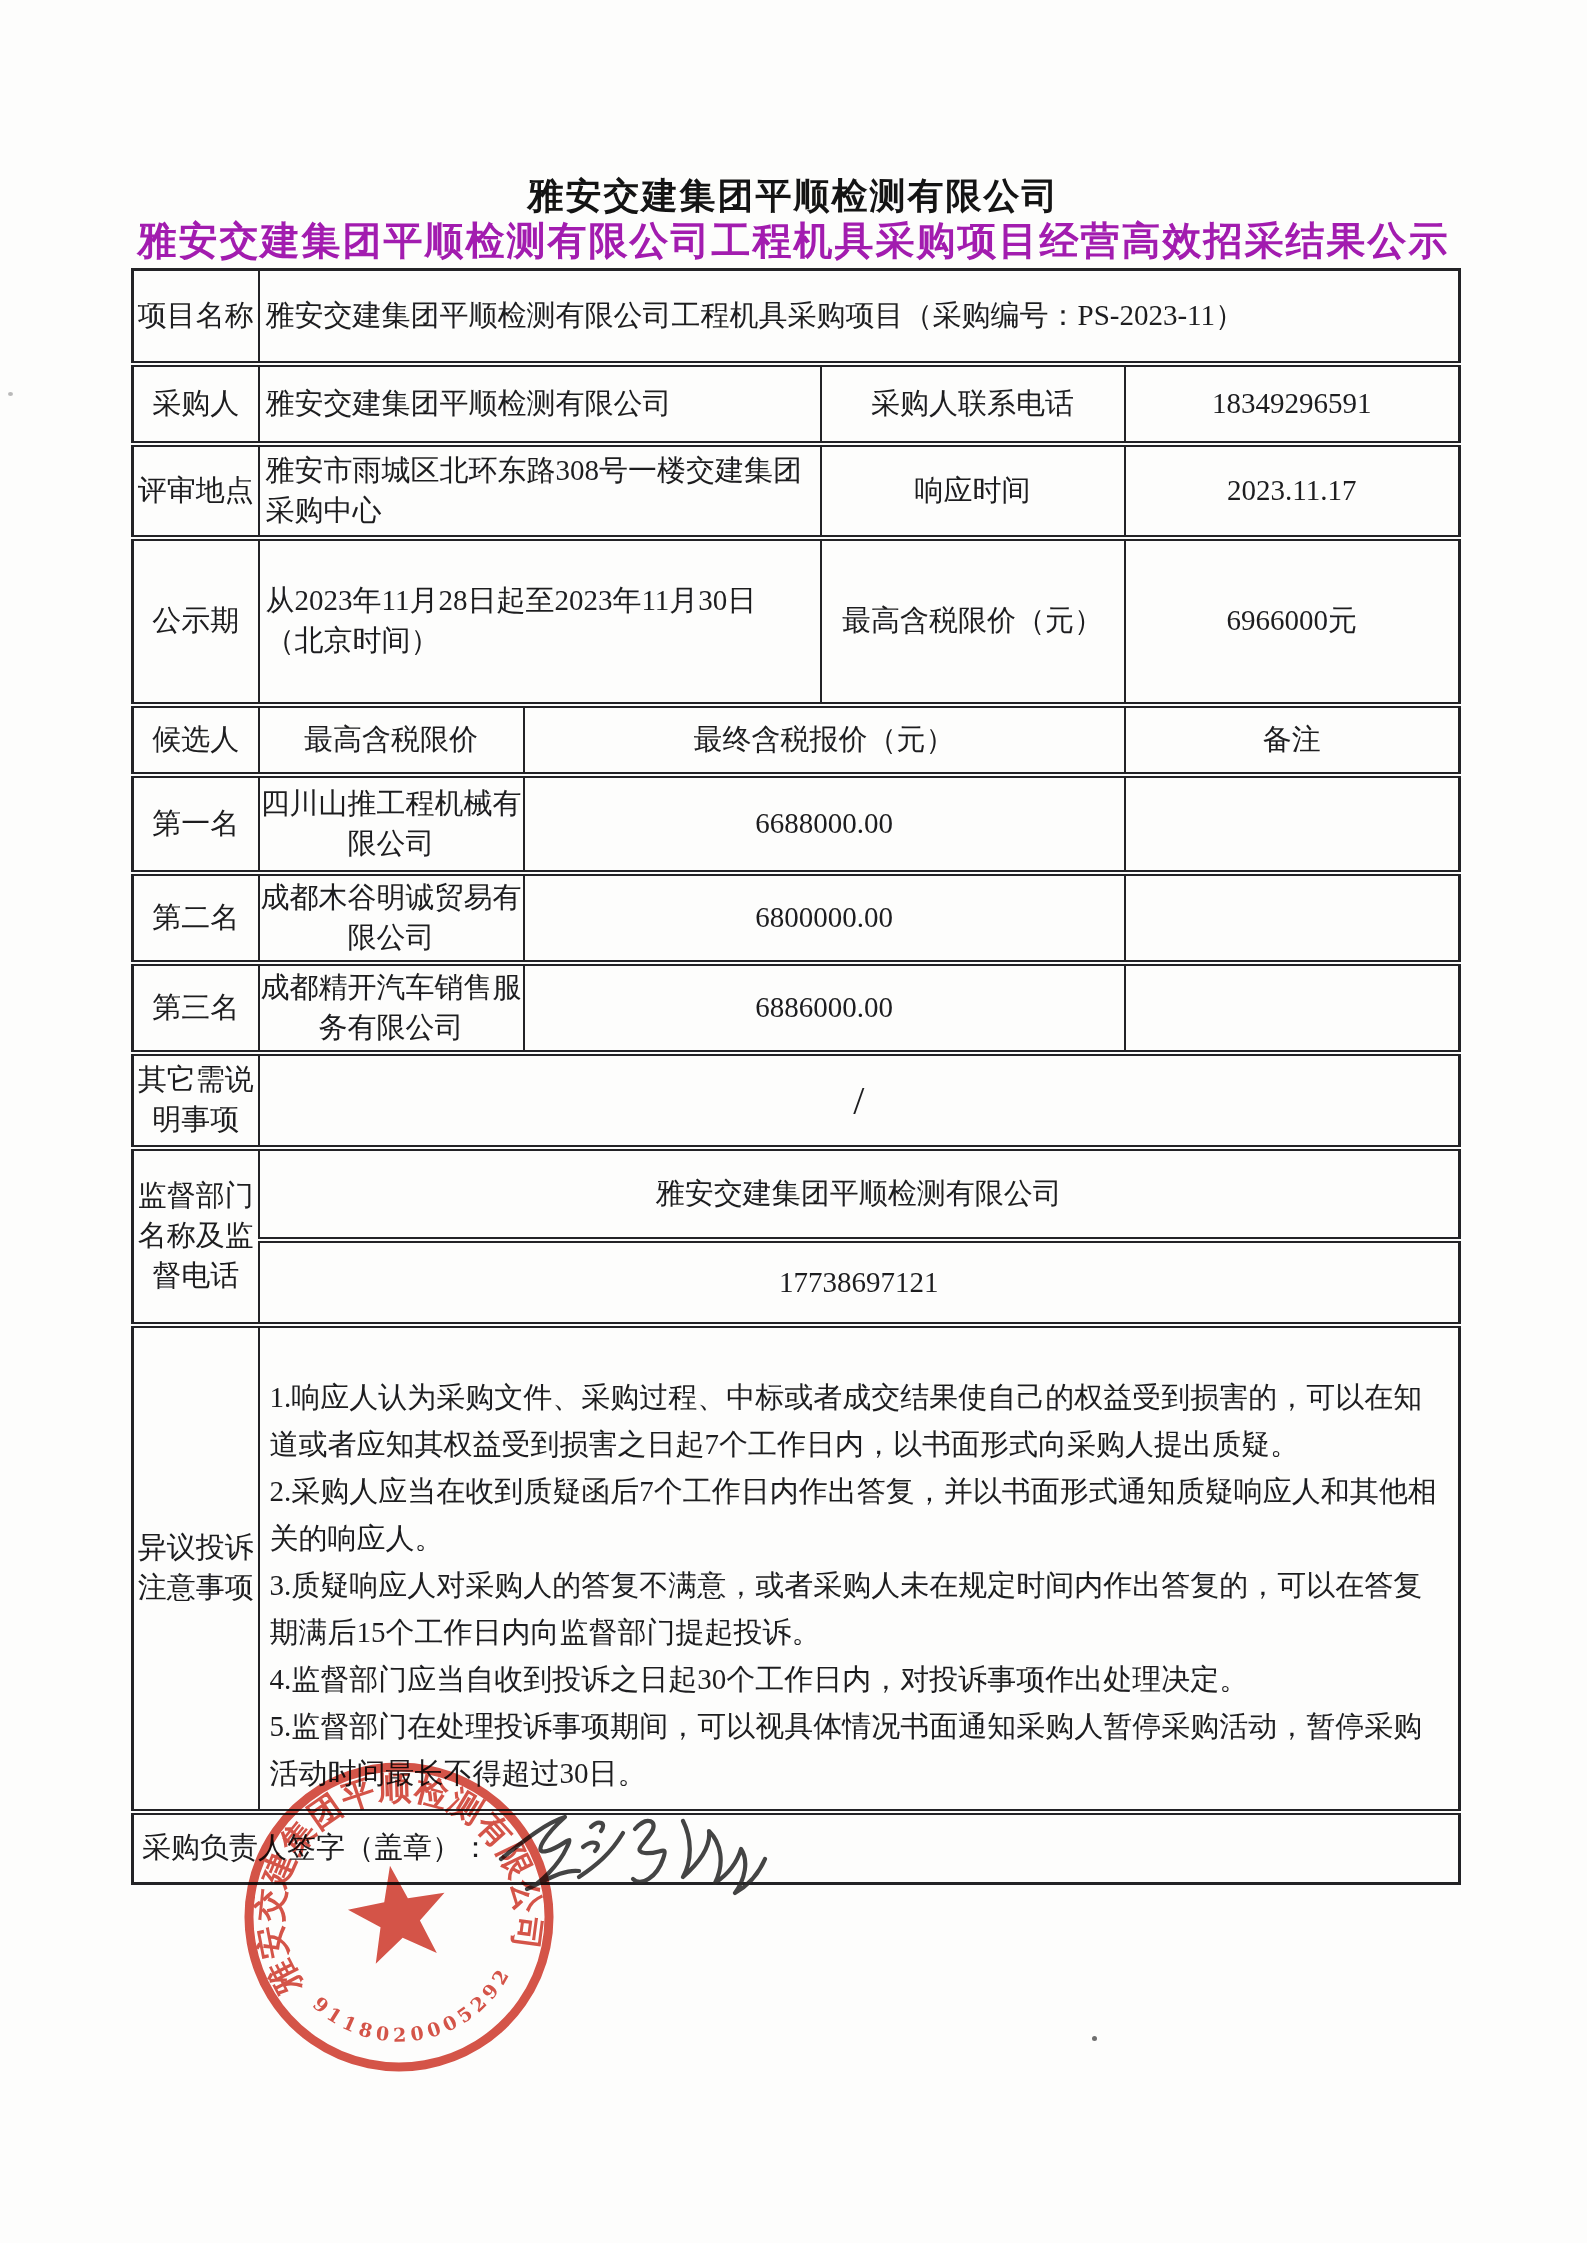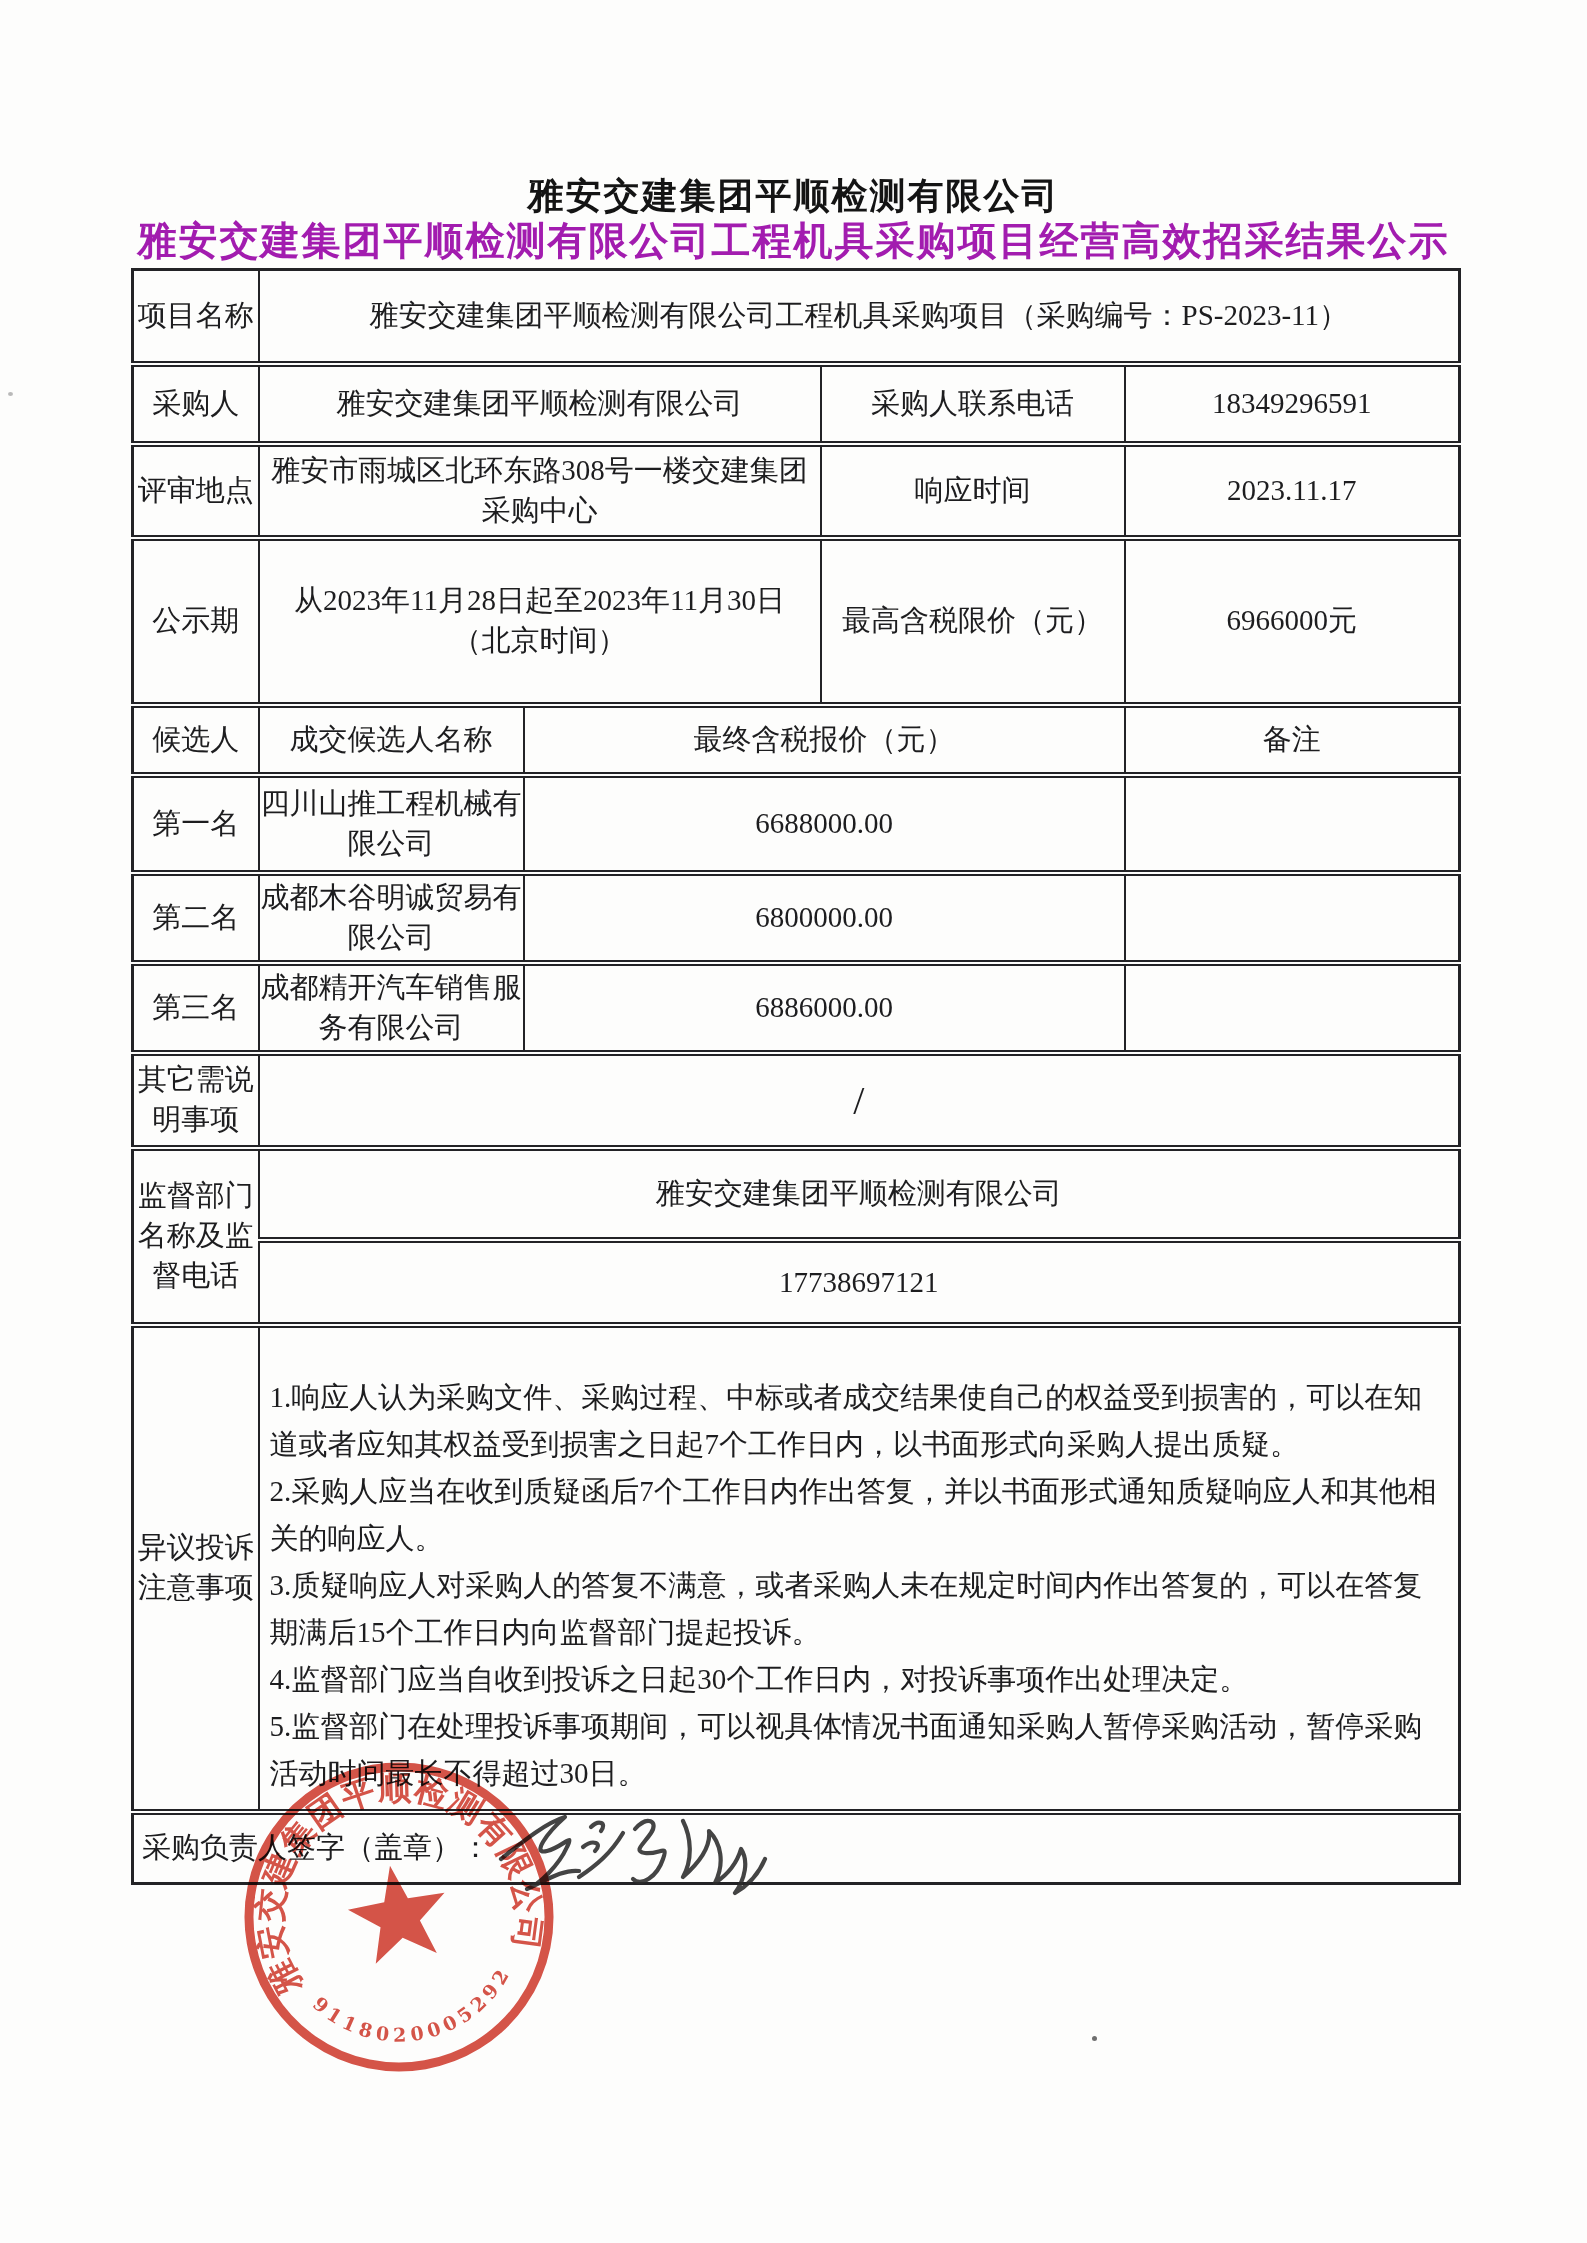--- a/index.html
+++ b/index.html
@@ -30,21 +30,21 @@
   td{
     border:2px solid #232326;
     border-bottom:6px double #232326;
     vertical-align:middle;
     padding:4px 6px;
     word-break:break-all;
     color:#1d1d1f;
   }
   tr.last td{border-bottom:3px solid #232326;}
   .lbl{text-align:center;padding:4px 2px;}
-  .left{text-align:center;}
+  .left{text-align:left;}
   .ctr{text-align:center;}
   .name-cell{text-align:center;padding:2px 1px;margin-top:41px;}
   .slash-cell{text-align:center;font-size:40px;}
   .obj-cell{padding:46px 12px 12px 10px;vertical-align:top;}
   .obj-line{line-height:47px;text-align:left;}
   .sign-cell{text-align:left;padding-left:8px;border-bottom:none;}
   
   .stamp{
     position:absolute;left:237px;top:1755px;width:324px;height:324px;
     transform:rotate(-10deg);
@@ -99,21 +99,21 @@
 
   <tr style="height:167px">
     <td class="lbl">公示期</td>
     <td class="left" colspan="2">从2023年11月28日起至2023年11月30日（北京时间）</td>
     <td class="ctr">最高含税限价（元）</td>
     <td class="ctr">6966000元</td>
   </tr>
 
   <tr style="height:70px">
     <td class="lbl">候选人</td>
-    <td class="ctr">成交候选人名称</td>
+    <td class="ctr">最高含税限价</td>
     <td class="ctr" colspan="2">最终含税报价（元）</td>
     <td class="ctr">备注</td>
   </tr>
 
   <tr style="height:98px">
     <td class="lbl">第一名</td>
     <td class="name-cell">四川山推工程机械有限公司</td>
     <td class="ctr" colspan="2">6688000.00</td>
     <td class="ctr"></td>
   </tr>

